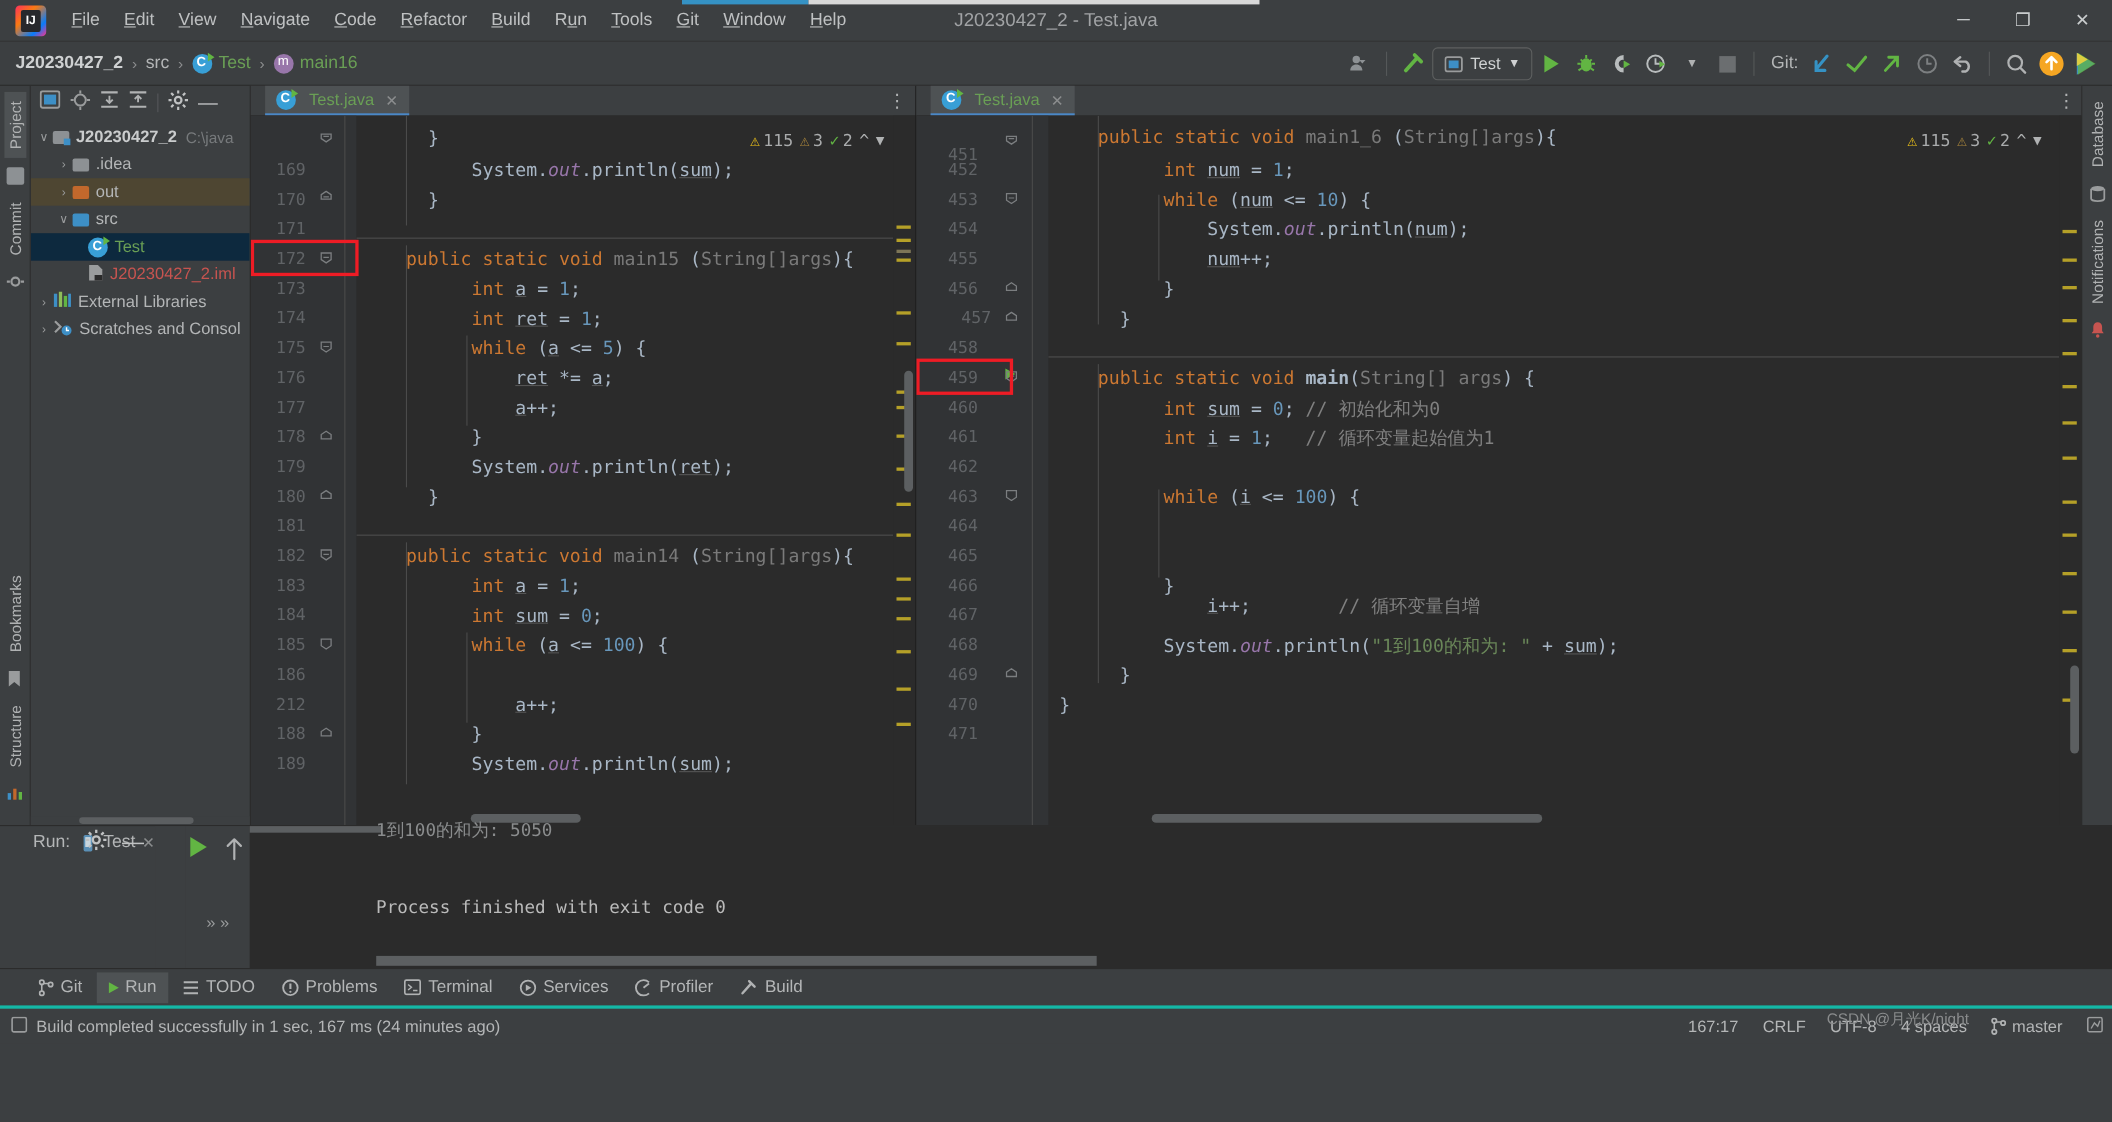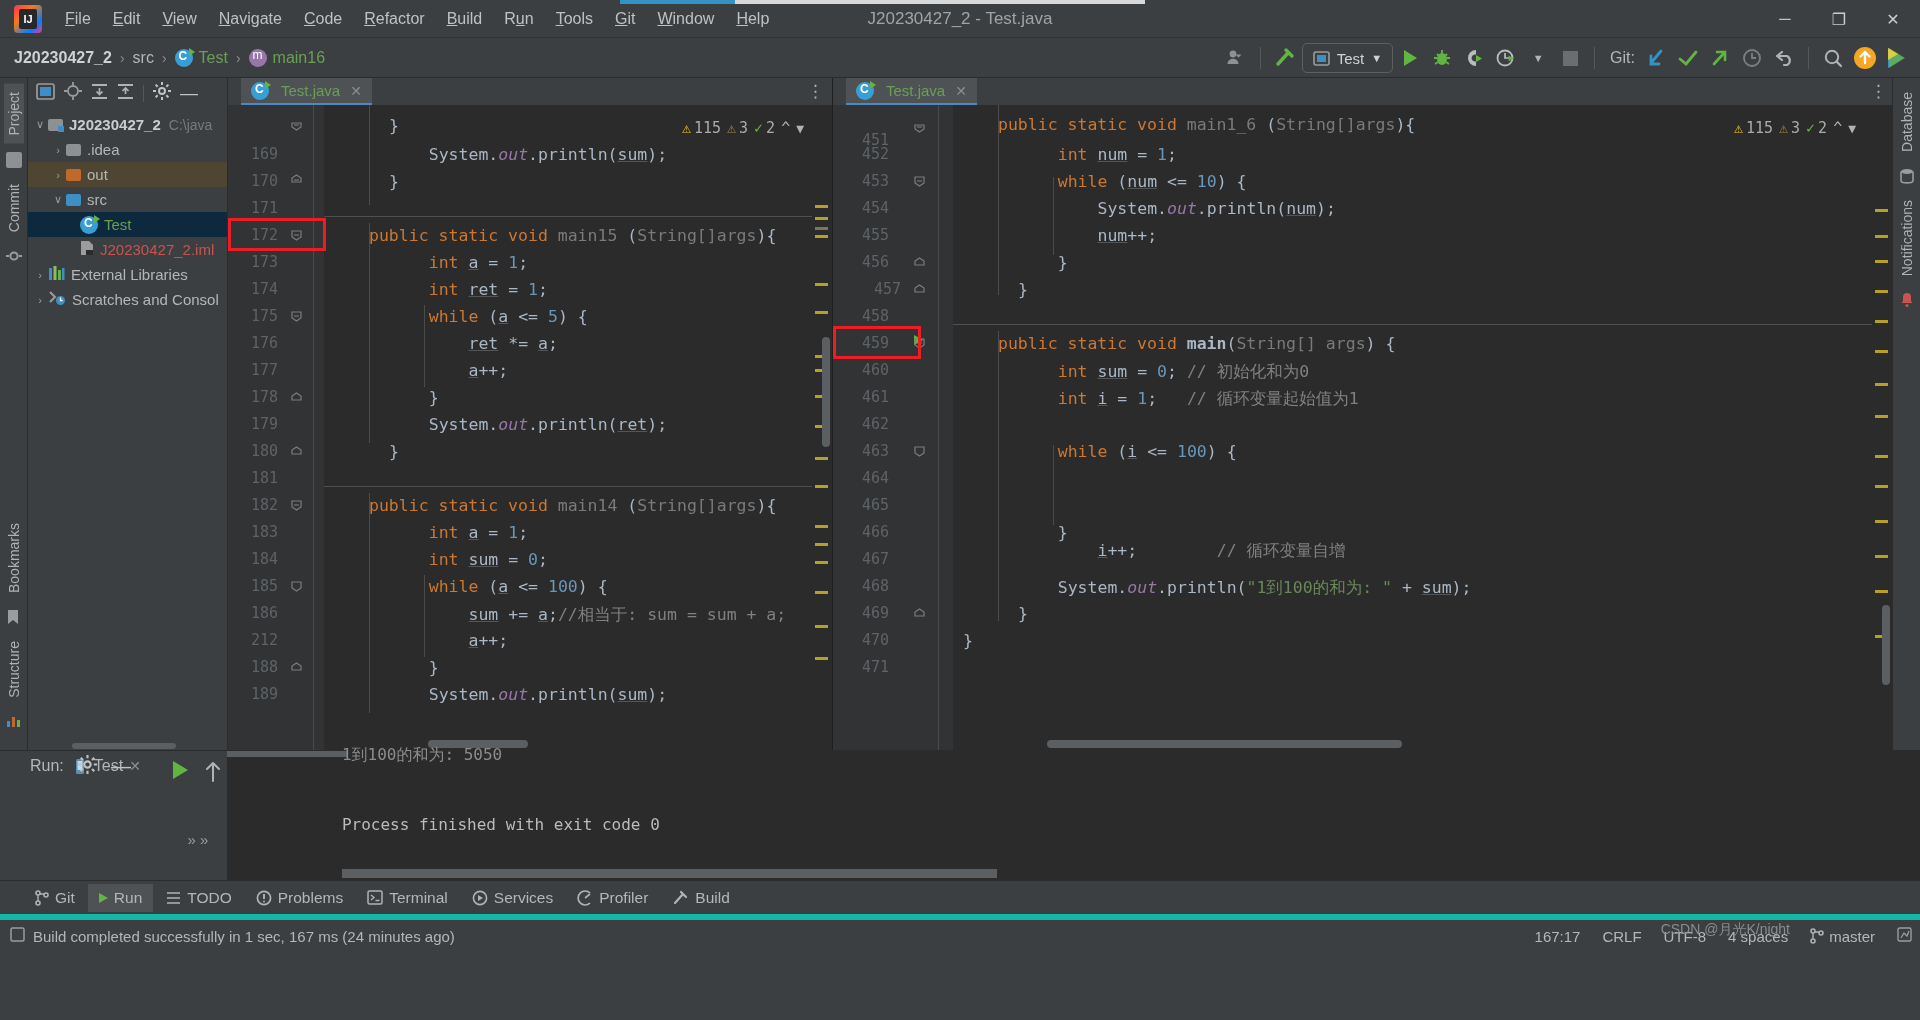--- a/index.html
+++ b/index.html
@@ -120,21 +120,21 @@
   .console .topsb { position:absolute; left:0; top:0; width:120px; height:6px; background:#5c5f61;}
 
   
   .bottabs { height:34px; background:#3c3f41; display:flex; align-items:center; gap:2px; padding-left:24px;
              border-top:1px solid #2b2b2b; }
   .btab { display:flex; align-items:center; gap:6px; padding:5px 11px; font-size:15.5px; color:#b4b6b7; cursor:default;}
   .btab.sel { background:#4e5254; }
 
   
   .status { height:30px; background:#3c3f41; display:flex; align-items:center; padding:16px 10px; font-size:15px;
-            color:#b4b6b7; position:relative; border-top:6px solid #14b8a6;}
+            color:#b4b6b7; position:relative; border-top:3px solid #14b8a6;}
   .status .right { position:absolute; right:8px; display:flex; align-items:center; gap:22px;}
   .wm { color:#8a8c8d; font-size:14px; position:absolute; right:14px; top:-2px; }
 
   .tri { width:0;height:0;border-left:13px solid #62b543;border-top:8px solid transparent;border-bottom:8px solid transparent;}
   .tri-s { width:0;height:0;border-left:9px solid #62b543;border-top:5.5px solid transparent;border-bottom:5.5px solid transparent;}
 </style>
 </head>
 <body>
 
 <div class="menubar">
@@ -505,21 +505,20 @@
           <div class="cl" style="top:202px;left:65px;"><span class="kw">    while </span><span class="plain2">(</span><span class="plain2 ul">a</span><span class="plain2"> &lt;= </span><span class="num">5</span><span class="plain2">) {</span></div>
           <div class="cl" style="top:229px;left:65px;"><span class="plain2">        </span><span class="plain2 ul">ret</span><span class="plain2"> *= </span><span class="plain2 ul">a</span><span class="plain2">;</span></div>
           <div class="cl" style="top:256px;left:65px;"><span class="plain2">        </span><span class="plain2 ul">a</span><span class="plain2">++;</span></div>
           <div class="cl" style="top:283px;left:65px;"><span class="plain2">    }</span></div>
           <div class="cl" style="top:310px;left:65px;"><span class="plain2">    System.</span><span class="fld">out</span><span class="plain2">.println(</span><span class="plain2 ul">ret</span><span class="plain2">);</span></div>
           <div class="cl" style="top:337px;left:65px;"><span class="plain2">}</span></div>
           <div class="cl" style="top:391px;left:45px;"><span class="kw">public static void </span><span class="mname">main14 </span><span class="plain2">(</span><span class="mname">String[]args</span><span class="plain2">){</span></div>
           <div class="cl" style="top:418px;left:65px;"><span class="kw">    int </span><span class="plain2 ul">a</span><span class="plain2"> = </span><span class="num">1</span><span class="plain2">;</span></div>
           <div class="cl" style="top:445px;left:65px;"><span class="kw">    int </span><span class="plain2 ul">sum</span><span class="plain2"> = </span><span class="num">0</span><span class="plain2">;</span></div>
           <div class="cl" style="top:472px;left:65px;"><span class="kw">    while </span><span class="plain2">(</span><span class="plain2 ul">a</span><span class="plain2"> &lt;= </span><span class="num">100</span><span class="plain2">) {</span></div>
-          <div class="cl" style="top:499px;left:65px;"><span class="plain2">        </span><span class="plain2 ul">sum</span><span class="plain2"> += </span><span class="plain2 ul">a</span><span class="plain2">;</span><span class="cmt">//相当于: sum = sum + a;</span></div>
           <div class="cl" style="top:526px;left:65px;"><span class="plain2">        </span><span class="plain2 ul">a</span><span class="plain2">++;</span></div>
           <div class="cl" style="top:553px;left:65px;"><span class="plain2">    }</span></div>
           <div class="cl" style="top:580px;left:65px;"><span class="plain2">    System.</span><span class="fld">out</span><span class="plain2">.println(</span><span class="plain2 ul">sum</span><span class="plain2">);</span></div>
 
           
           <div class="inspbar" style="position:absolute;top:8px;right:0;width:200px;background:transparent;">
             <span class="ibadge"><span class="warn-y">⚠</span><span>115</span></span>
             <span class="ibadge"><span class="warn-o">⚠</span><span>3</span></span>
             <span class="ibadge"><span class="chk">✓</span><span>2</span></span>
             <span style="color:#b0b2b3;">^</span>

